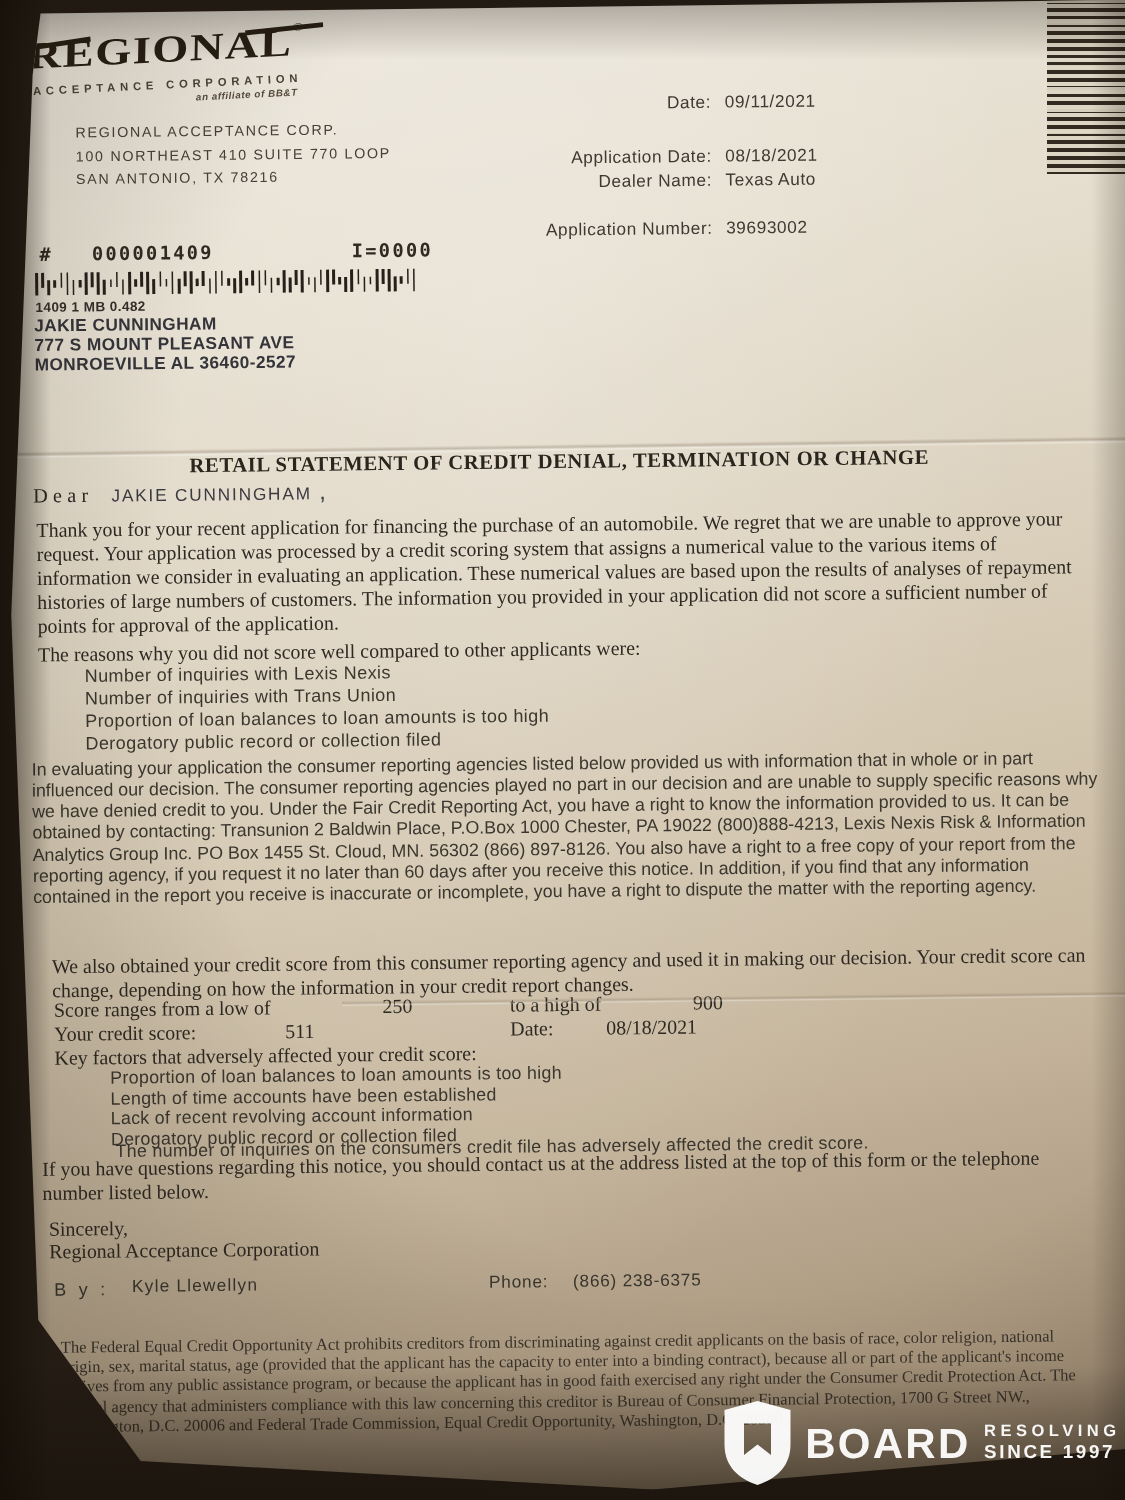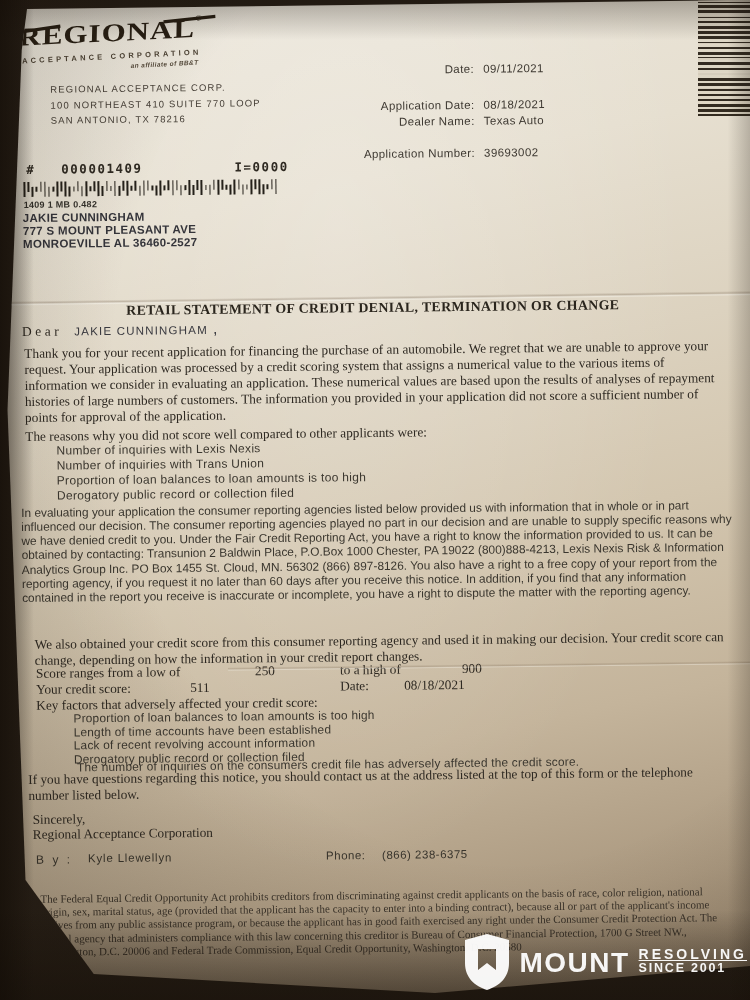--- a/index.html
+++ b/index.html
@@ -94,21 +94,21 @@
     linear-gradient(180deg, rgba(22,15,8,.3), transparent 4%),
     radial-gradient(ellipse at 68% 38%, transparent 55%, rgba(28,20,10,.28) 100%);}
 
   .watermark{position:absolute;right:3px;bottom:9px;display:flex;align-items:center;gap:9px;
              color:#ffffff;opacity:.95;z-index:20;}
   .wm-shield{flex:none;}
   .wm-line1{font-size:28px;font-weight:bold;letter-spacing:1.5px;line-height:26px;}
   .wm-row{display:flex;align-items:flex-end;}
   .wm-line2{font-size:28px;font-weight:bold;letter-spacing:1.5px;line-height:27px;}
   .wm-tags{display:flex;flex-direction:column;margin-left:9px;padding-bottom:1px;}
-  .wm-tag1{font-size:14px;font-weight:bold;letter-spacing:3px;line-height:13px;text-decoration:underline;}
+  .wm-tag1{font-size:11px;font-weight:bold;letter-spacing:3px;line-height:13px;}
   .wm-tag2{font-size:12.5px;font-weight:bold;letter-spacing:1.8px;line-height:14px;}
 </style>
 </head>
 <body>
 
 <div class="paper">
   <div class="sheet">
 
     <div class="logo">
       <div class="brand"><span>REGIONAL</span><span class="reg">®</span></div>
@@ -282,20 +282,20 @@
 
 <div class="vignette"></div>
 
 <div class="watermark">
   <svg class="wm-shield" width="46" height="58" viewBox="0 0 46 58">
     <path fill="#ffffff" fill-rule="evenodd" d="M23 1 L45 7 V30 C45 45 35 53 23 57 C11 53 1 45 1 30 V7 Z
          M14 16 H32 V37 L23 30 L14 37 Z"></path>
   </svg>
   <div class="wm-text">
     <div class="wm-row">
-      <span class="wm-line2">MOUNT</span>
+      <span class="wm-line2">BOARD</span>
       <span class="wm-tags">
         <span class="wm-tag1">RESOLVING</span>
-        <span class="wm-tag2">SINCE 2001</span>
+        <span class="wm-tag2">SINCE 1997</span>
       </span>
     </div>
   </div>
 </div>
 
 </body></html>

